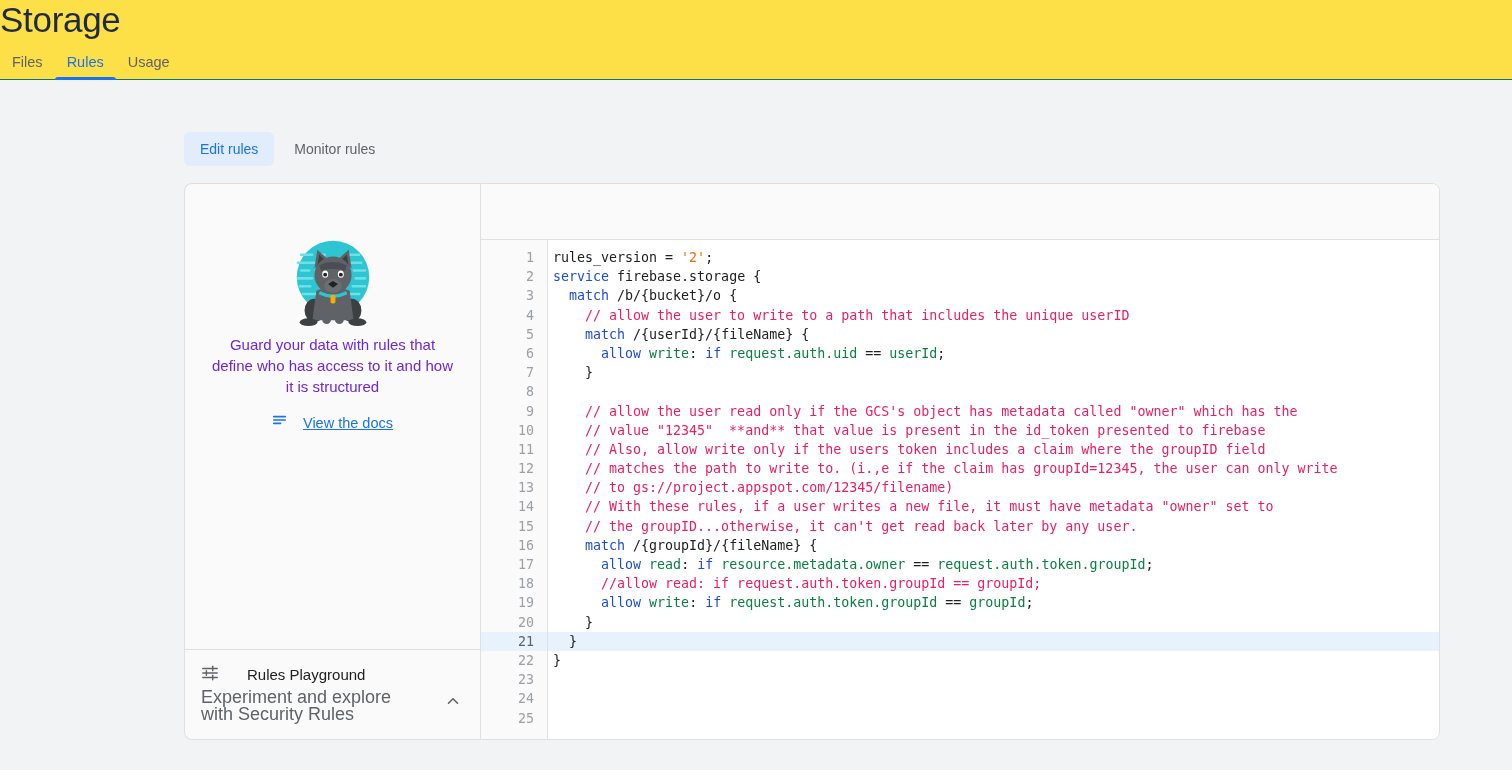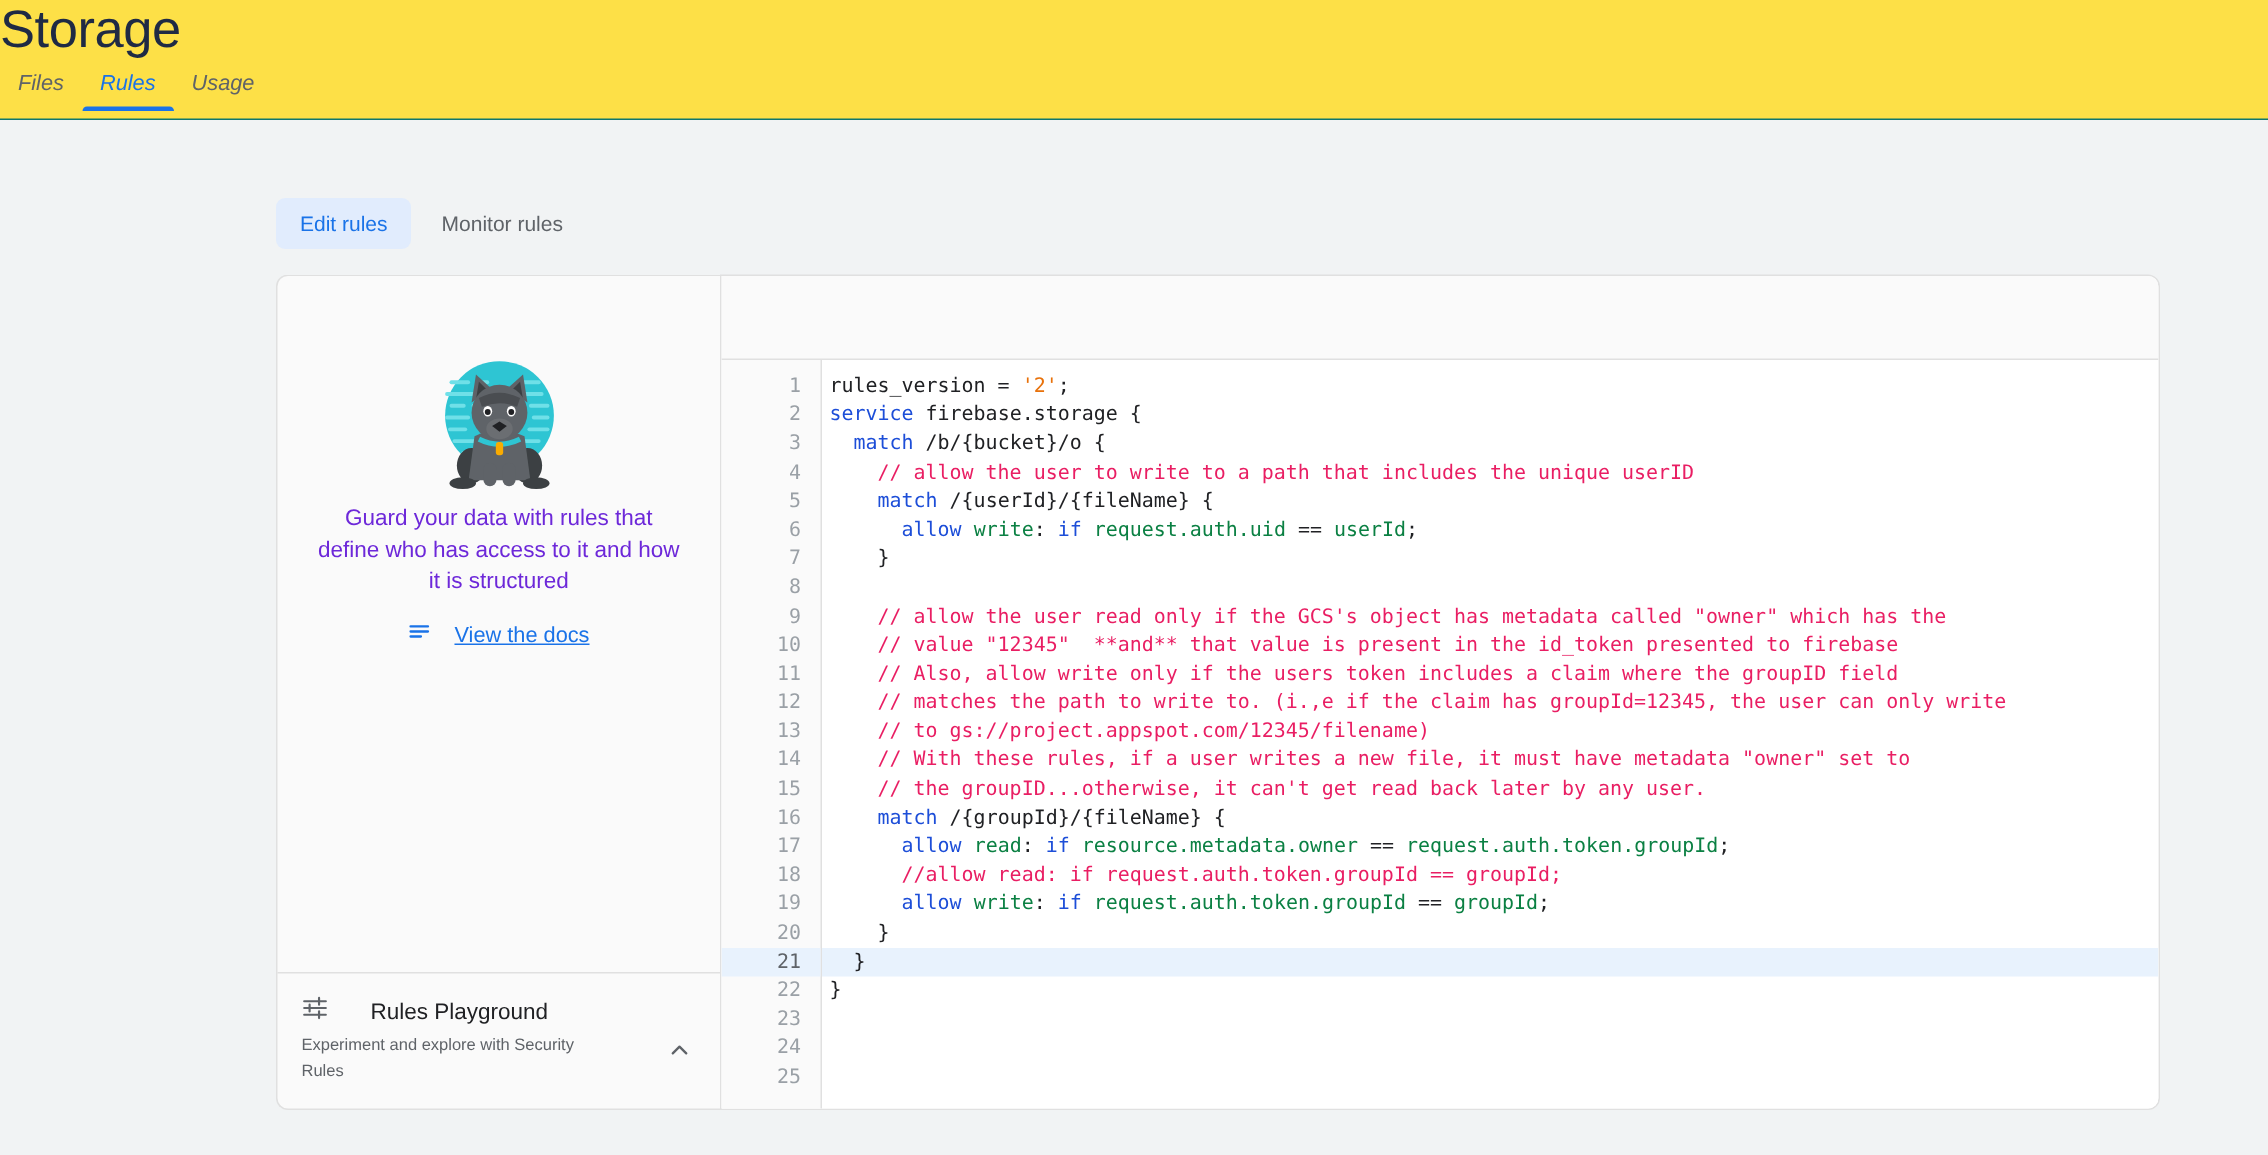--- a/index.html
+++ b/index.html
@@ -24,23 +24,22 @@
     font-size: 35px;
     font-weight: 400;
     color: #1f2a44;
     letter-spacing: -0.3px;
     line-height: 44px;
   }
   #tabbar {
     position: absolute;
     left: 0px; top: 47px;
     display: flex;
-    align-items: flex-start;
+    align-items: flex-end;
     height: 33px;
-    font-style: italic;
   }
   .tab {
     font-size: 14.5px;
     color: #5f6368;
     padding: 0 12px 9px 12px;
     cursor: pointer;
     position: relative;
     line-height: 18px;
     white-space: nowrap;
   }
@@ -121,21 +120,21 @@
     min-height: 77px;
   }
   #pg-title-row { display: flex; align-items: center; gap: 28px; }
   #pg-title {
     font-size: 15px;
     color: #202124;
     line-height: 20px;
   }
   #pg-sub {
     margin-top: 3px;
-    font-size: 11px;
+    font-size: 18px;
     color: #5f6368;
     line-height: 17px;
     max-width: 200px;
   }
   #pg-chevron {
     position: absolute;
     right: 18px; top: 42px;
   }
 
   #right-panel {

